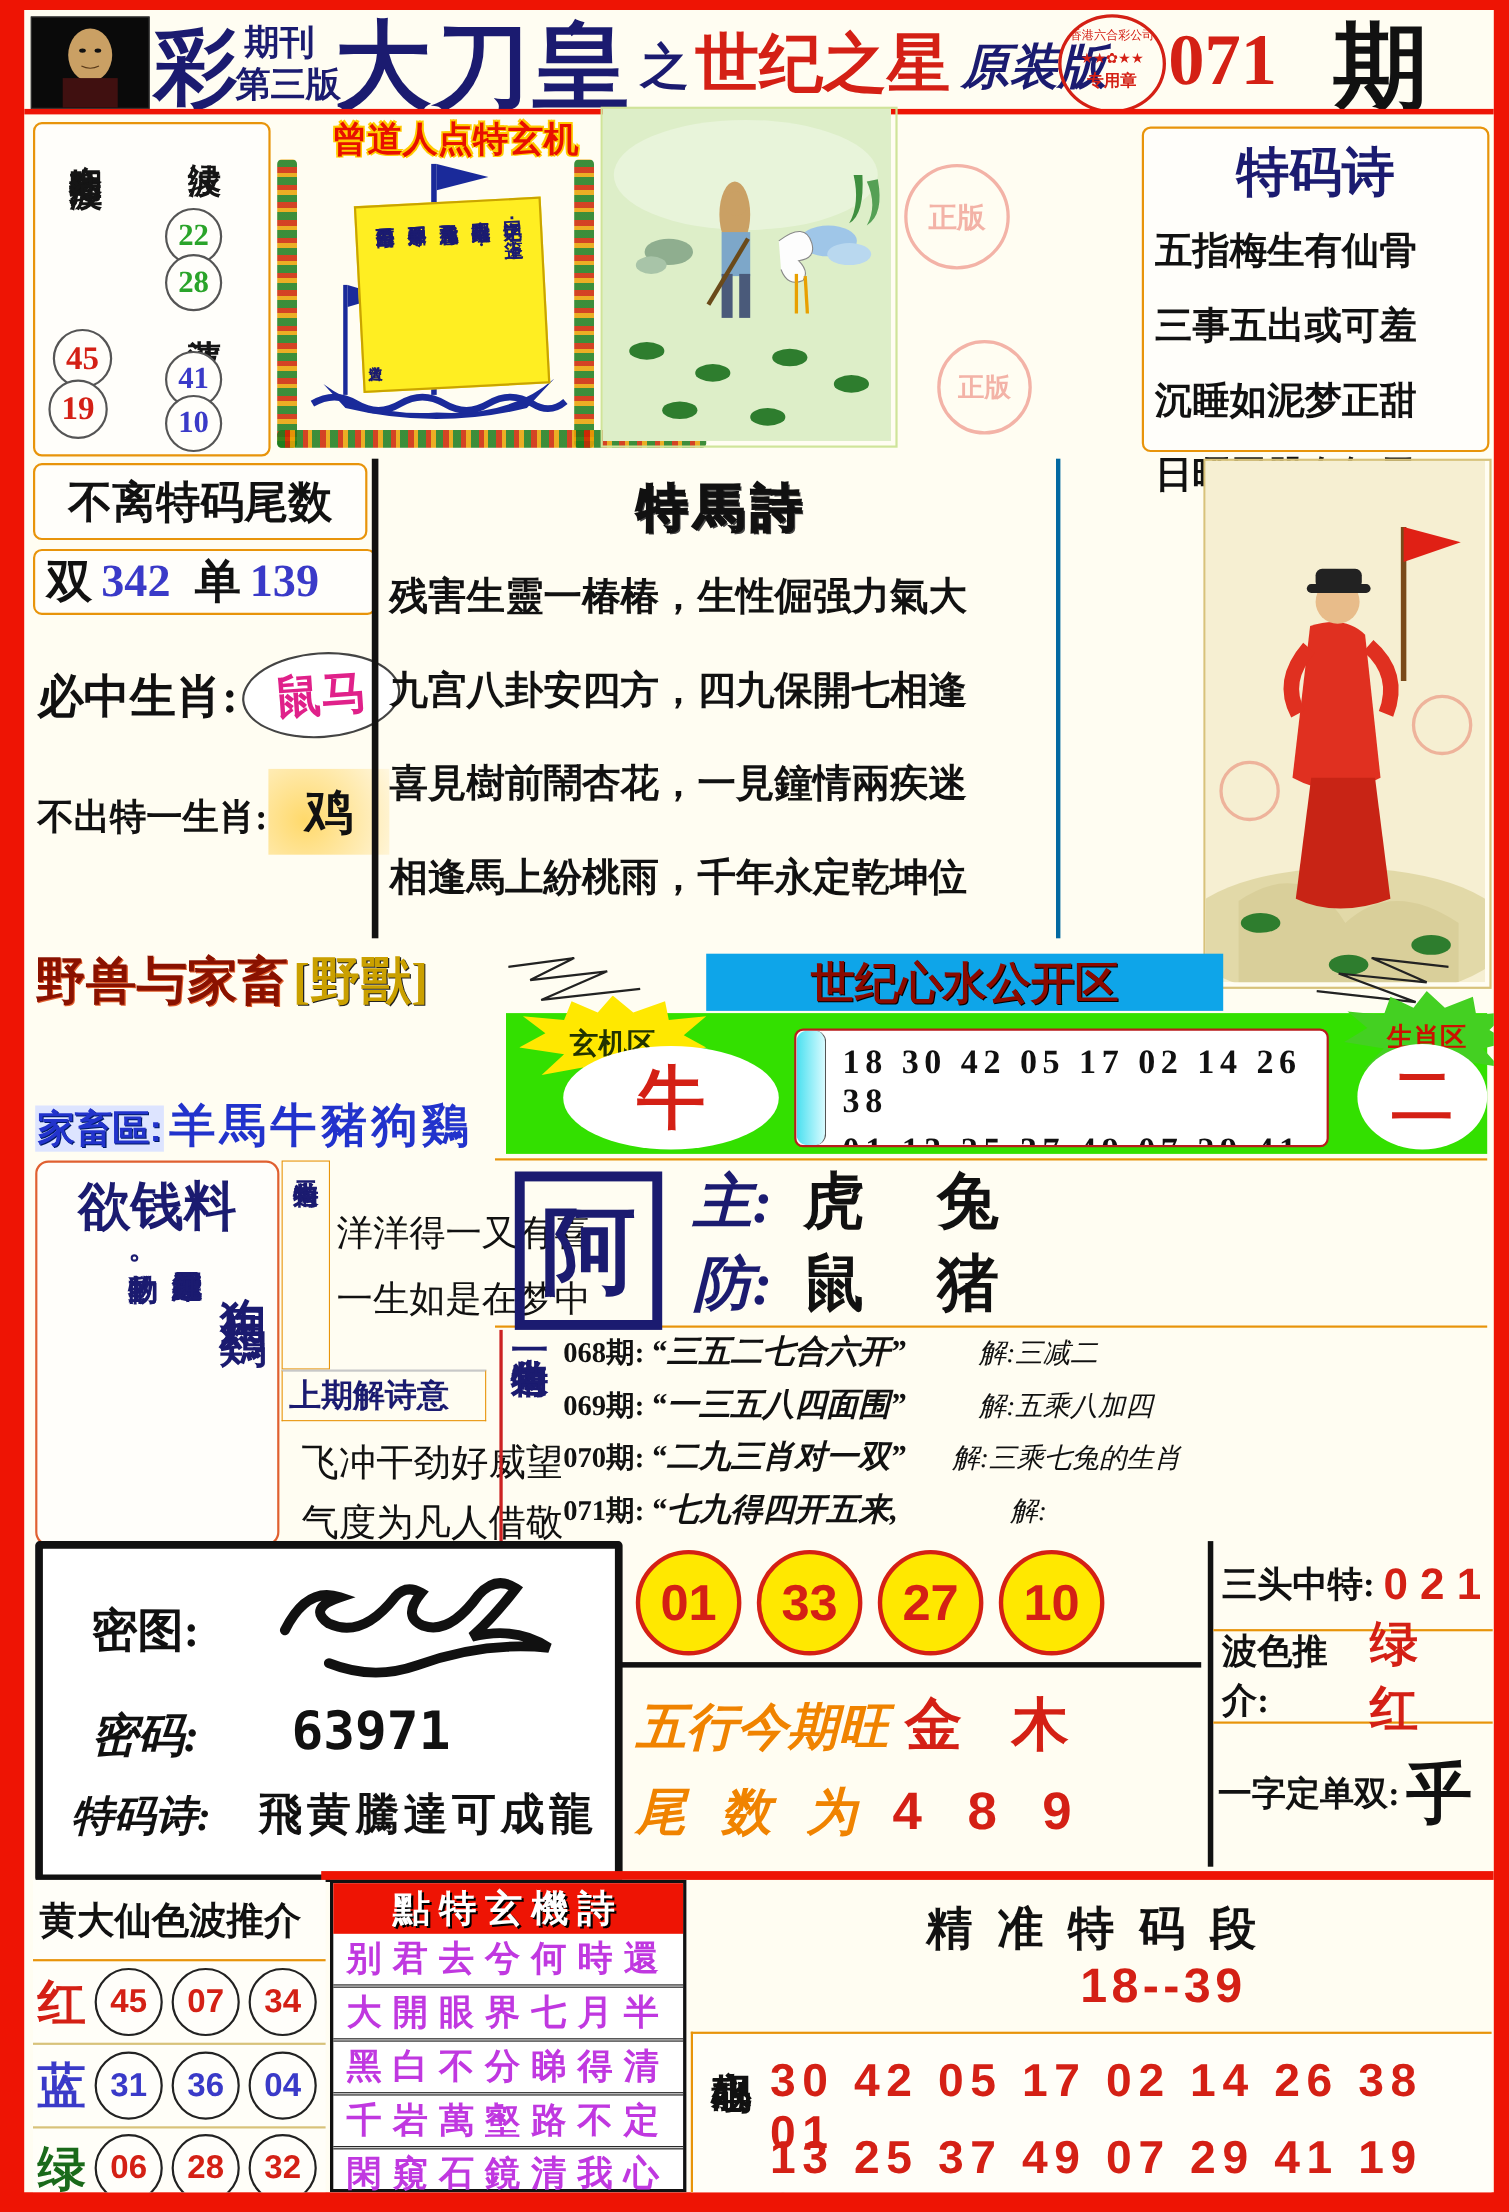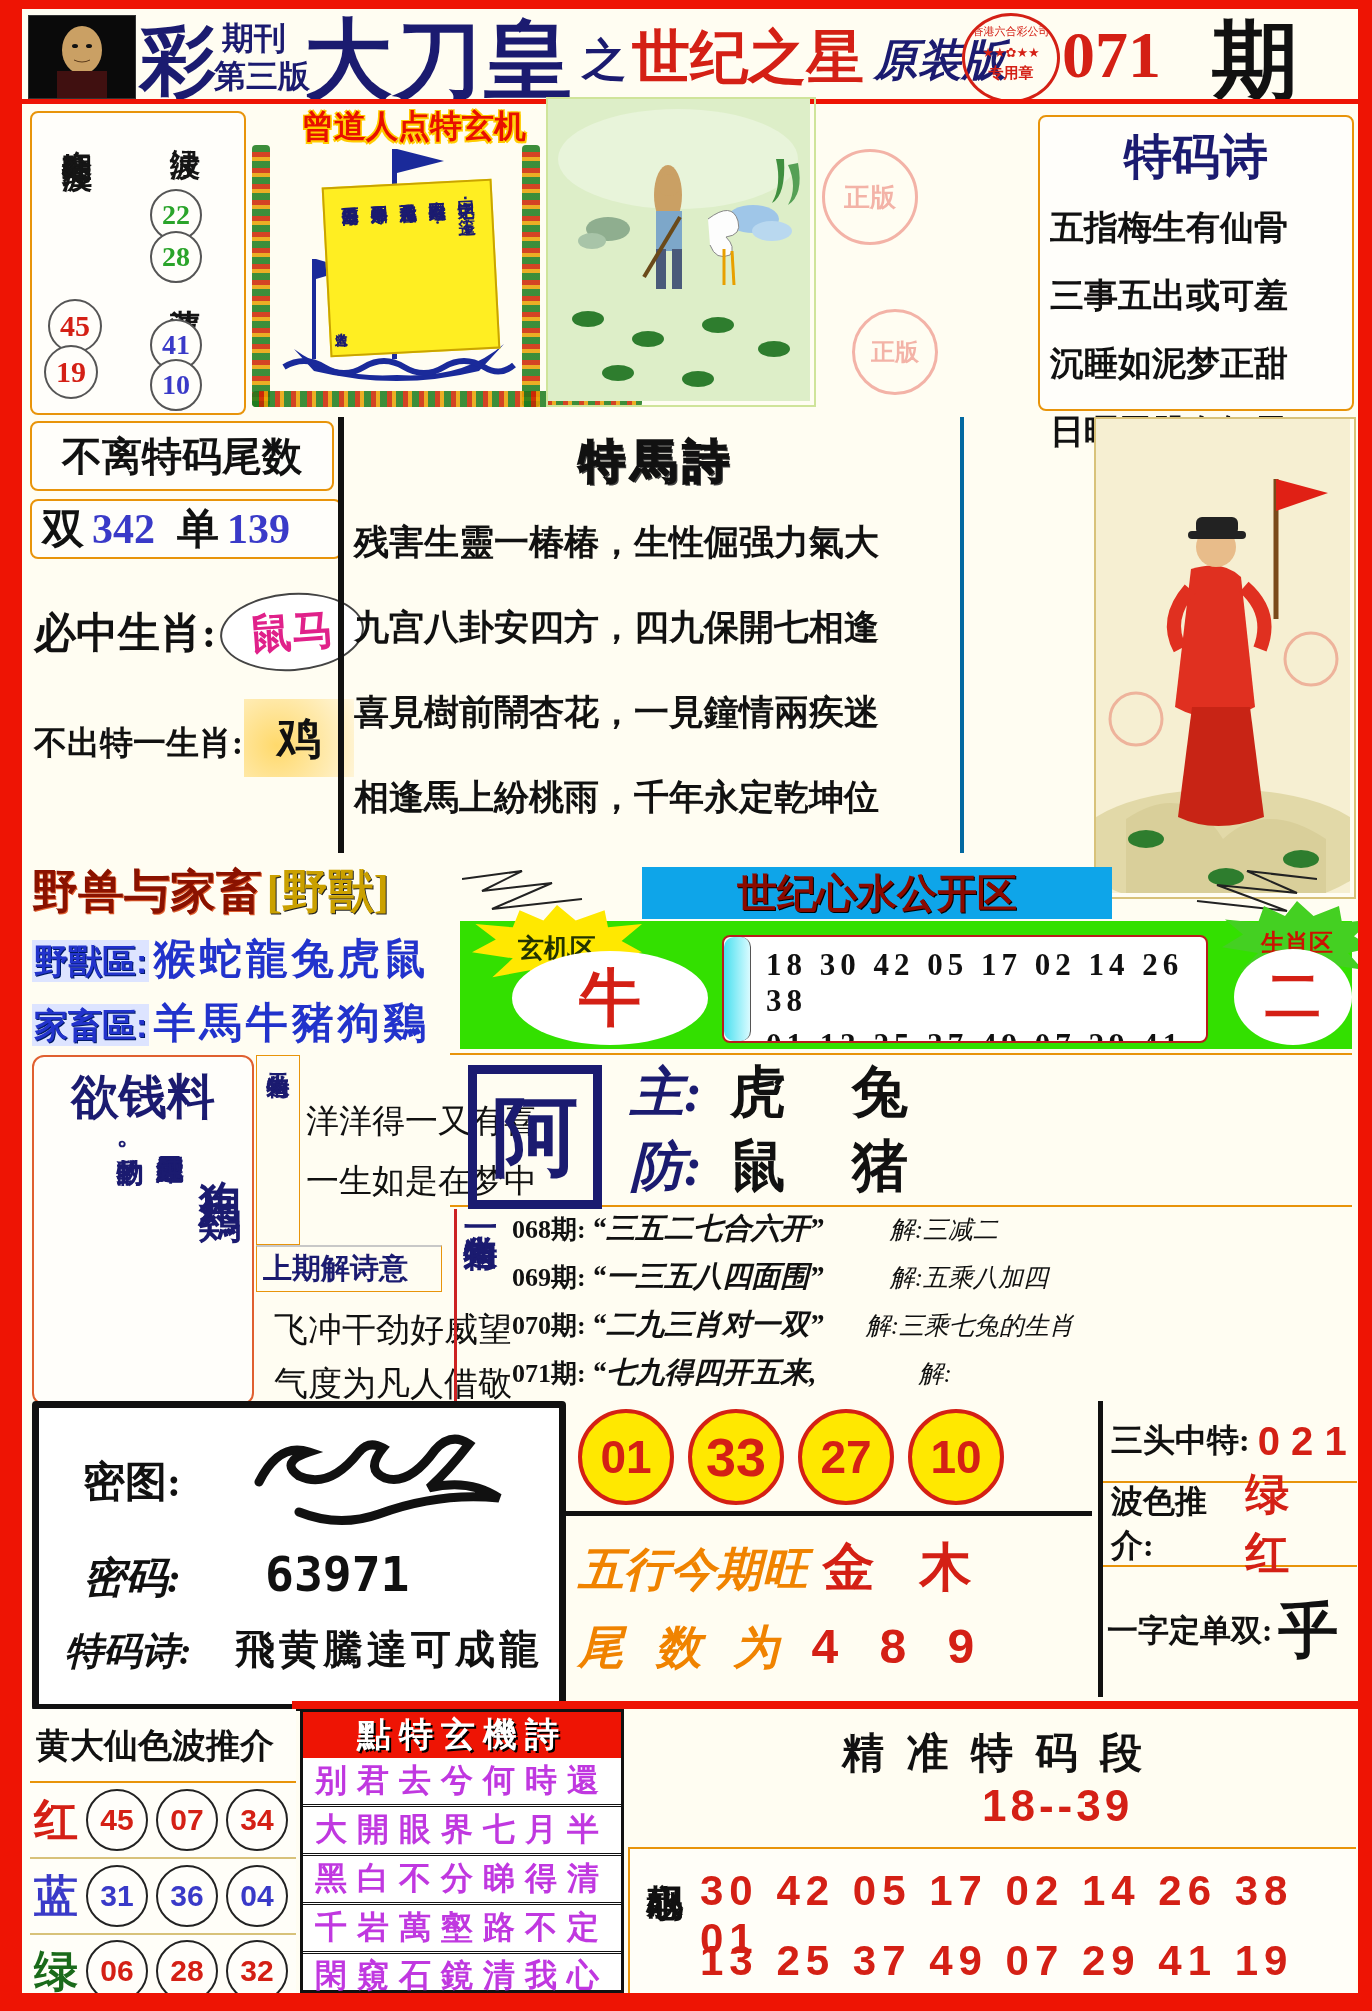--- a/index.html
+++ b/index.html
@@ -199,24 +199,20 @@
       </g>
       <circle cx="215" cy="240" r="26" fill="none" stroke="rgba(220,40,30,.3)" stroke-width="3"></circle>
       <circle cx="40" cy="300" r="26" fill="none" stroke="rgba(220,40,30,.3)" stroke-width="3"></circle>
     </svg>
   </div>
 
   <div class="abs" style="left:10px;top:852px;">
     <span class="b serif" style="font-size:46px;color:#8a1200;text-shadow:1px 1px 0 #e06030;">野兽与家畜</span>
     <span class="b serif" style="font-size:46px;color:#caa000;text-shadow:1px 1px 0 #222;">[野獸]</span>
   </div>
-  <div class="abs" style="left:10px;top:922px;">
-    <span class="b" style="font-size:34px;color:#2233cc;background:#dde4ff;padding:2px 2px;text-shadow:1px 1px 0 #001a66;">野獸區:</span>
-    <span class="b serif" style="font-size:42px;color:#2233cc;letter-spacing:4px;">猴蛇龍兔虎鼠</span>
-  </div>
   <div class="abs" style="left:10px;top:986px;">
     <span class="b" style="font-size:34px;color:#2233cc;background:#dde4ff;padding:2px 2px;text-shadow:1px 1px 0 #001a66;">家畜區:</span>
     <span class="b serif" style="font-size:42px;color:#2233cc;letter-spacing:4px;">羊馬牛豬狗鷄</span>
   </div>
 
   <div class="abs" style="left:620px;top:858px;width:470px;height:52px;background:#0ea5e9;display:flex;align-items:center;justify-content:center;">
     <span class="b serif" style="font-size:40px;color:#8a0a00;text-shadow:1px 1px 0 #000;">世纪心水公开区</span>
   </div>
   <svg class="abs" style="left:440px;top:860px;" width="175" height="50">
     <polyline points="0,10 60,2 20,22 90,14 30,40 120,30" fill="none" stroke="#222" stroke-width="2"></polyline>
@@ -307,21 +303,21 @@
     <span class="abs b" style="left:226px;top:138px;font-size:48px;font-family:'DejaVu Sans Mono',monospace;">63971</span>
     <span class="abs b serif" style="left:26px;top:218px;font-size:38px;font-style:italic;">特码诗:</span>
     <span class="abs b serif" style="left:196px;top:214px;font-size:40px;letter-spacing:4px;">飛黄騰達可成龍</span>
   </div>
 
   <div class="abs" style="left:556px;top:1400px;display:flex;gap:14px;">
     <div class="circ" style="width:88px;height:88px;background:#ffe800;border:4px solid #d42015;">
       <span class="red b" style="font-size:46px;">01</span>
       </div>
     <div class="circ" style="width:88px;height:88px;background:#ffe800;border:4px solid #d42015;">
-      <span class="red b" style="font-size:54px;">33</span>
+      <span class="red b" style="font-size:46px;">33</span>
       </div>
     <div class="circ" style="width:88px;height:88px;background:#ffe800;border:4px solid #d42015;">
       <span class="red b" style="font-size:46px;">27</span>
       </div>
     <div class="circ" style="width:88px;height:88px;background:#ffe800;border:4px solid #d42015;">
       <span class="red b" style="font-size:46px;">10</span>
       </div>
   </div>
   <div class="abs" style="left:540px;top:1502px;width:530px;height:5px;background:#111;"></div>
   <div class="abs" style="left:556px;top:1524px;">

